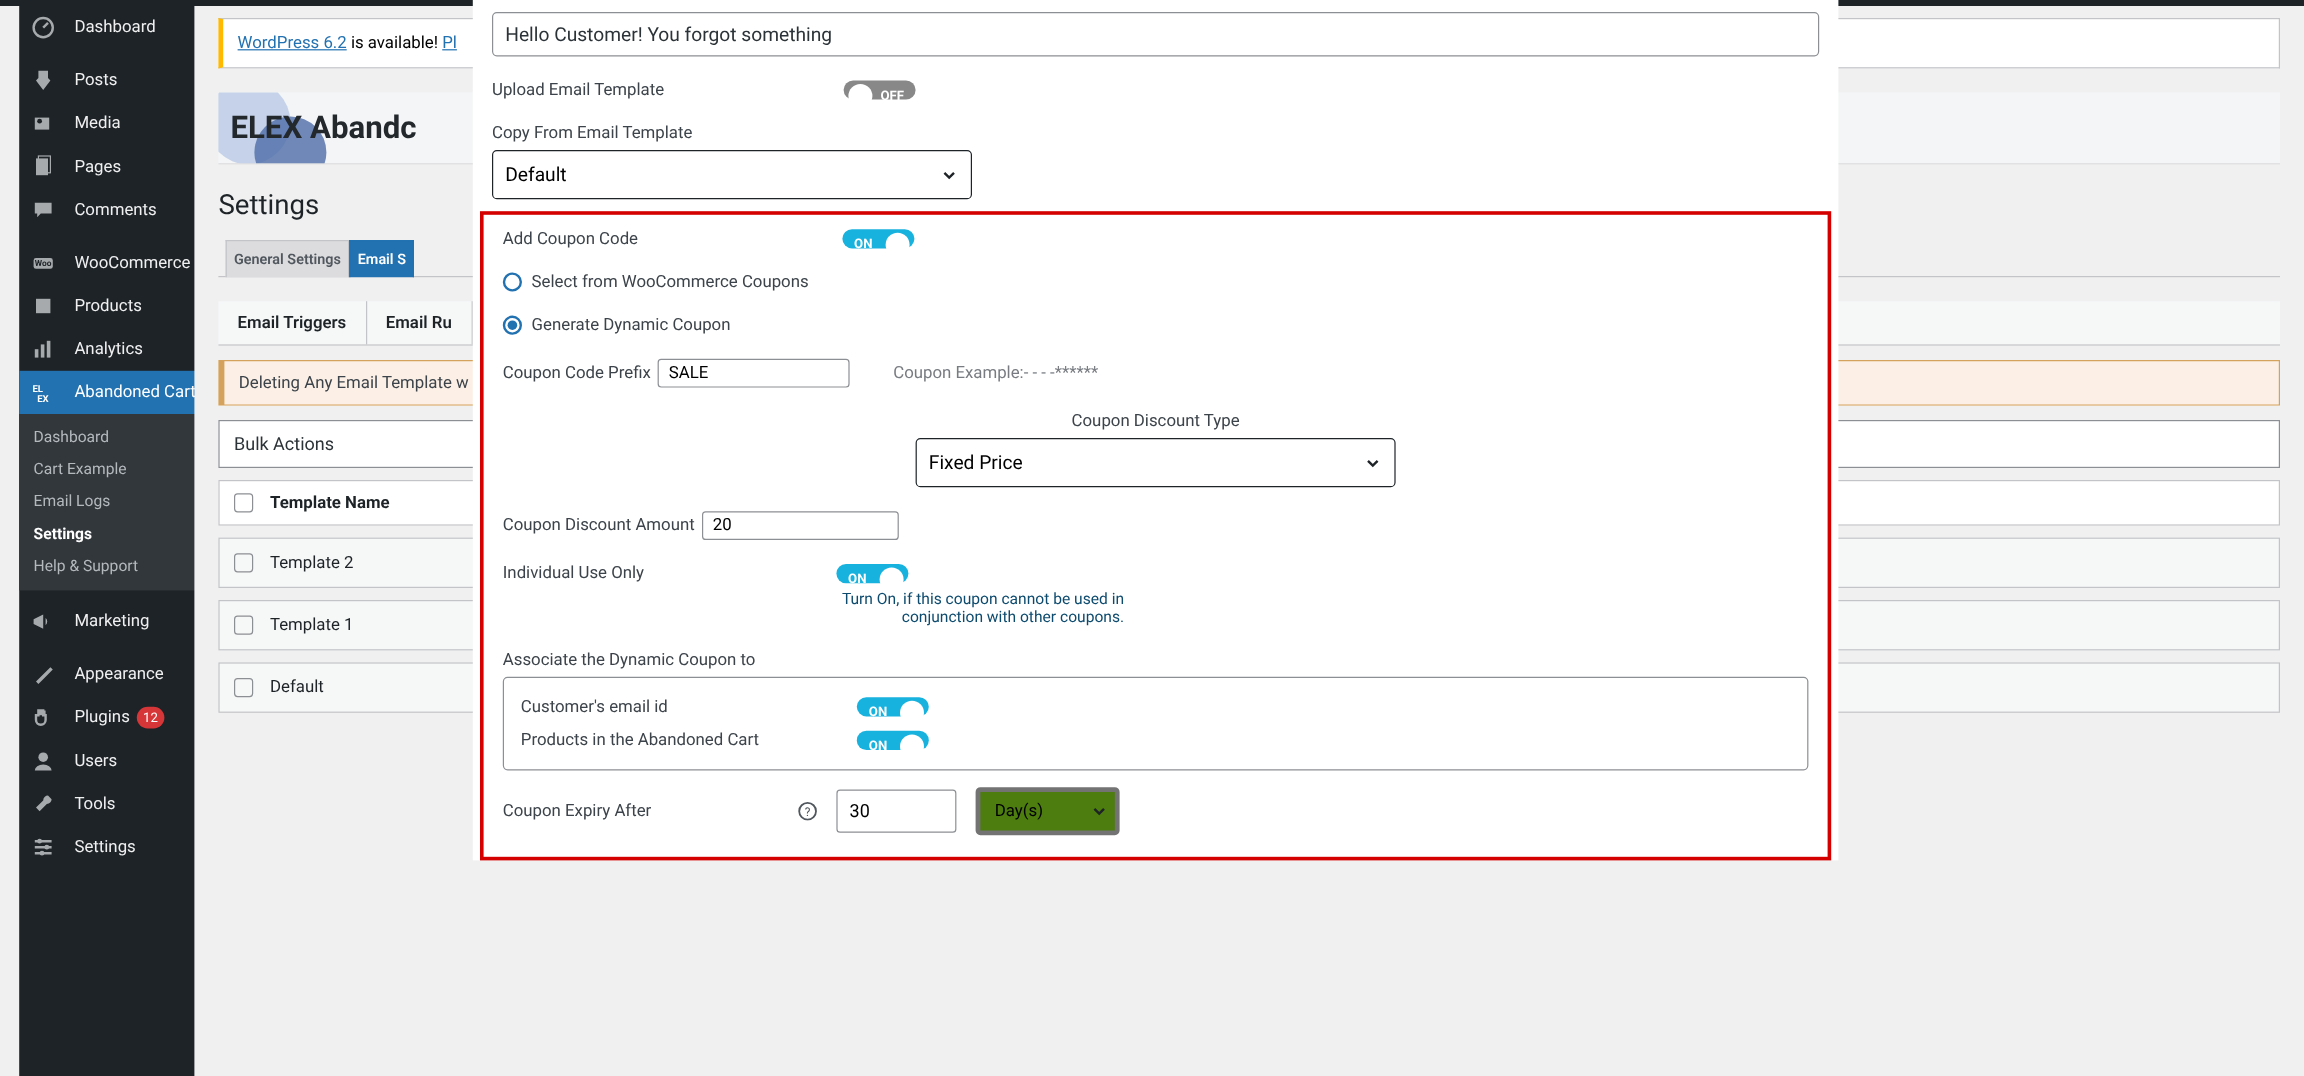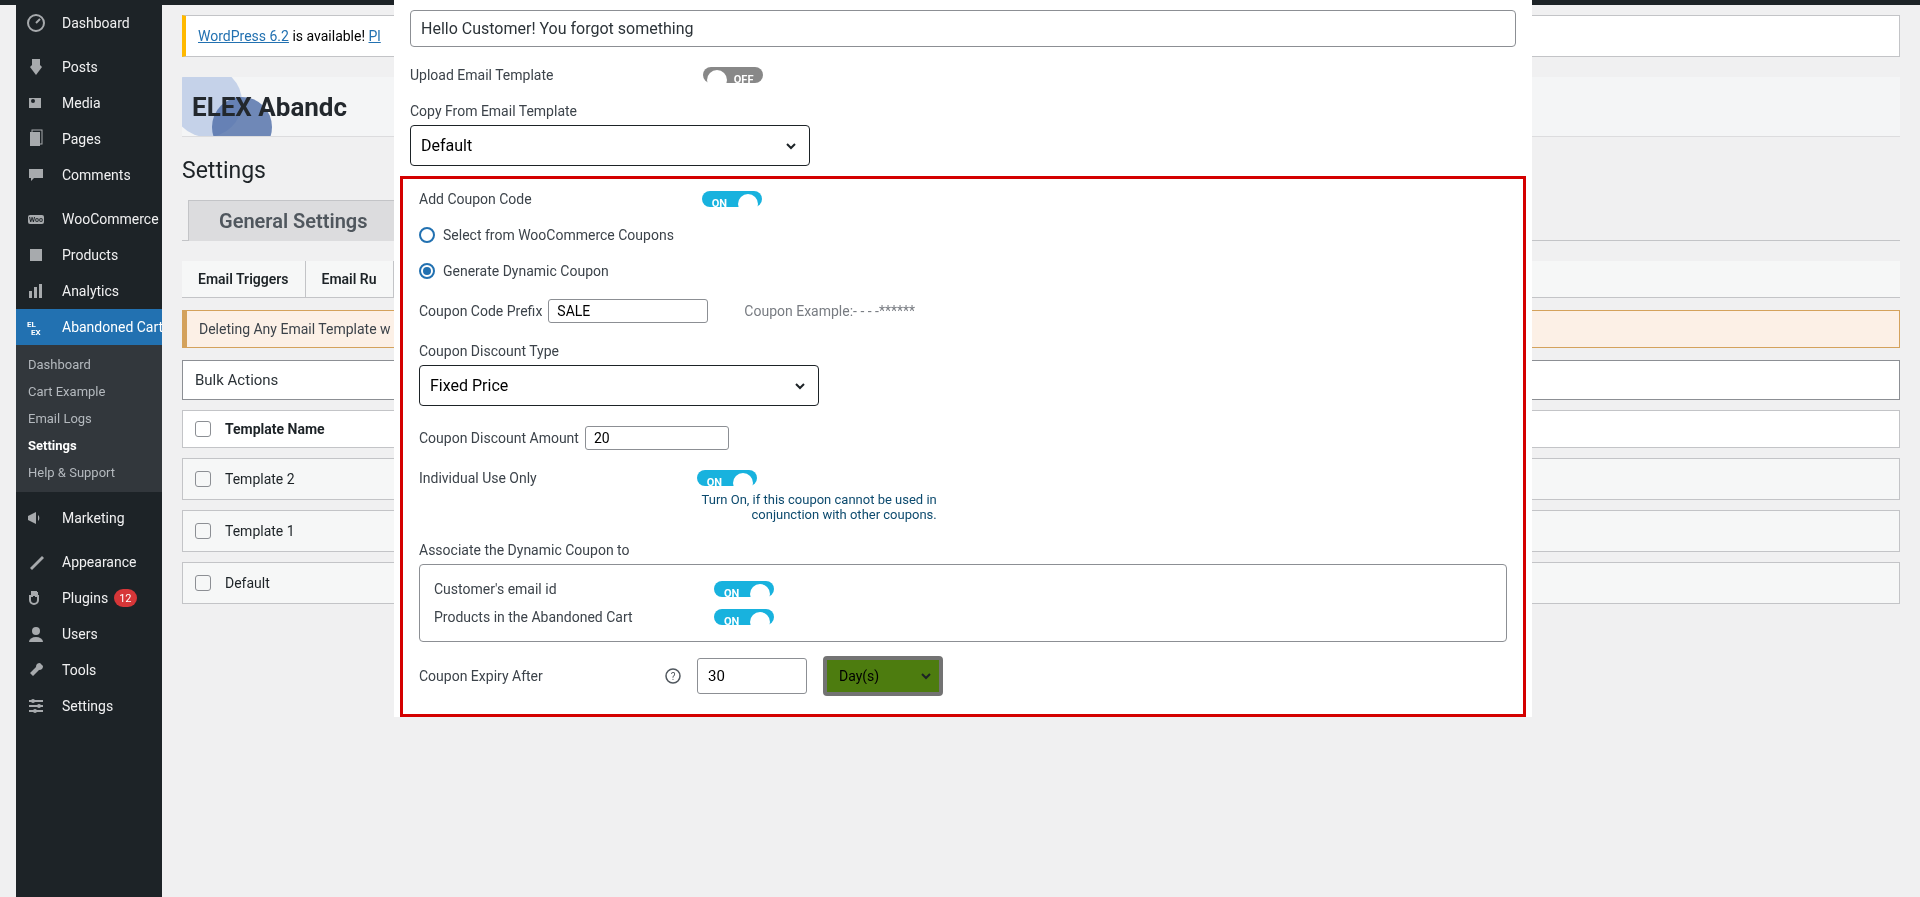--- a/index.html
+++ b/index.html
@@ -25,21 +25,21 @@
 .notice { background:#fff; border:1px solid #c3c4c7; border-left:4px solid #ffb900; padding:12px; margin:10px 0 20px 0; font-size:14px; }
 .notice a { color:#2271b1; text-decoration:underline; }
 .banner { height:60px; background:#f4f5f6; margin-bottom:20px; display:flex; align-items:center; padding-left:10px; font-weight:700; color:#23282d; font-size:26px; overflow:hidden; position:relative; border-bottom:1px solid #dcdcde; }
 .banner .circle1, .banner .circle2 { position:absolute; border-radius:50%; }
 .circle1 { width:70px; height:70px; background:#b9c9e6; left:-10px; top:-10px; opacity:.8; }
 .circle2 { width:60px; height:60px; background:#4e6da8; left:30px; top:20px; opacity:.8; }
 .banner span { position:relative; z-index:2; }
 
 h1.settings-head { font-size:23px; font-weight:400; color:#1d2327; margin:5px 0 16px; }
 .tabs { border-bottom:1px solid #c3c4c7; display:flex; gap:0; }
-.tab { padding:8px 30px; font-size:20px; border:1px solid #c3c4c7; border-bottom:none; background:#dcdcde; color:#50575e; cursor:pointer; margin-left:0; margin-bottom:-1px; font-weight:600;}
+.tab { padding:8px 6px; font-size:12px; border:1px solid #c3c4c7; border-bottom:none; background:#dcdcde; color:#50575e; cursor:pointer; margin-left:0; margin-bottom:-1px; font-weight:600;}
 .tab:first-child { margin-left:6px; }
 .tab.active { background:#2271b1; color:#fff; border-color:#2271b1; }
 .subtabs { display:flex; border-bottom:1px solid #c3c4c7; margin-top:20px; background:#f6f7f7; }
 .subtab { padding:10px 16px; font-size:14px; border-right:1px solid #c3c4c7; font-weight:600; color:#1d2327; cursor:pointer; }
 .warning { background:#fcf0e6; border:1px solid #d4a25c; border-left:5px solid #d4a25c; padding:10px 12px; margin:12px 0; font-size:14px; color:#3c434a; }
 .bulk-actions { border:1px solid #8c8f94; background:#fff; padding:10px 12px; font-size:15px; color:#2c3338; margin:12px 0 10px 0; }
 .table-head { background:#fff; border:1px solid #c3c4c7; padding:10px 12px; font-size:14px; display:flex; align-items:center; gap:14px; }
 .table-head .col { font-weight:700; color:#1d2327; }
 .table-row { border:1px solid #c3c4c7; border-top:none; padding:12px 12px; display:flex; align-items:center; gap:14px; font-size:14px; color:#1d2327; background:#f6f7f7; margin-top:10px; border-top:1px solid #c3c4c7; }
 .chk { width:16px; height:16px; border:1px solid #8c8f94; border-radius:3px; }
@@ -318,35 +318,35 @@
           <span class="lbl">Generate Dynamic Coupon</span>
         </div>
 
         <div class="row" style="gap:6px;">
           <span class="lbl">Coupon Code Prefix</span>
           <input class="input" style="width: 160px;" value="SALE">
           <span style="width:24px;"></span>
           <span class="lbl" style="color:#787c82;">Coupon Example:- - - -******</span>
         </div>
 
-        <div class="row" style="flex-direction:column; align-items:flex-start; gap:6px;">
+        <div class="row" style="flex-direction:column; align-items:center; gap:6px;">
           <span class="lbl">Coupon Discount Type</span>
           <span class="select-wrap">
             <select class="sel"><option>Fixed Price</option></select>
             <span class="sel-arrow">
                 <svg width="14" height="14" viewBox="0 0 14 14">
                   <path d="M3 5 L7 9 L11 5" stroke="#1d2327" stroke-width="2" fill="none"></path>
                 </svg>
               </span>
           </span>
         </div>
 
         <div class="row" style="gap:6px;">
           <span class="lbl">Coupon Discount Amount</span>
-          <input class="input" style="width: 144px;" value="20">
+          <input class="input" style="width: 164px;" value="20">
         </div>
 
         <div class="row" style="align-items:flex-start; gap:160px;">
           <span class="lbl">Individual Use Only</span>
           <div style="display:flex; flex-direction:column; gap:6px;">
             <span class="toggle on">
                 <span class="knob"></span>
                 <span class="t-label">ON</span>
               </span>
             <span class="help-txt">Turn On, if this coupon cannot be used in conjunction with other coupons.</span>
@@ -374,21 +374,21 @@
         </div>
 
         <div class="row" style="gap:16px; align-items:center;">
           <span class="lbl" style="flex:0 0 230px;">Coupon Expiry After</span>
           <span>
               <svg width="16" height="16" viewBox="0 0 16 16">
                 <circle cx="8" cy="8" r="7" fill="none" stroke="#50575e" stroke-width="1.5"></circle>
                 <text x="8" y="12" text-anchor="middle" font-size="10" fill="#50575e">?</text>
               </svg>
             </span>
-          <input class="input" style="width: 110px; padding: 8px 10px; font-size: 15px;" value="30">
+          <input class="input" style="width: 100px; padding: 8px 10px; font-size: 15px;" value="30">
           <span class="select-wrap">
             <select class="sel-small"><option>Day(s)</option></select>
             <span class="sel-arrow" style="right:10px;">
                 <svg width="14" height="14" viewBox="0 0 14 14">
                   <path d="M3 5 L7 9 L11 5" stroke="#1d2327" stroke-width="2" fill="none"></path>
                 </svg>
               </span>
           </span>
         </div>
       </div>

